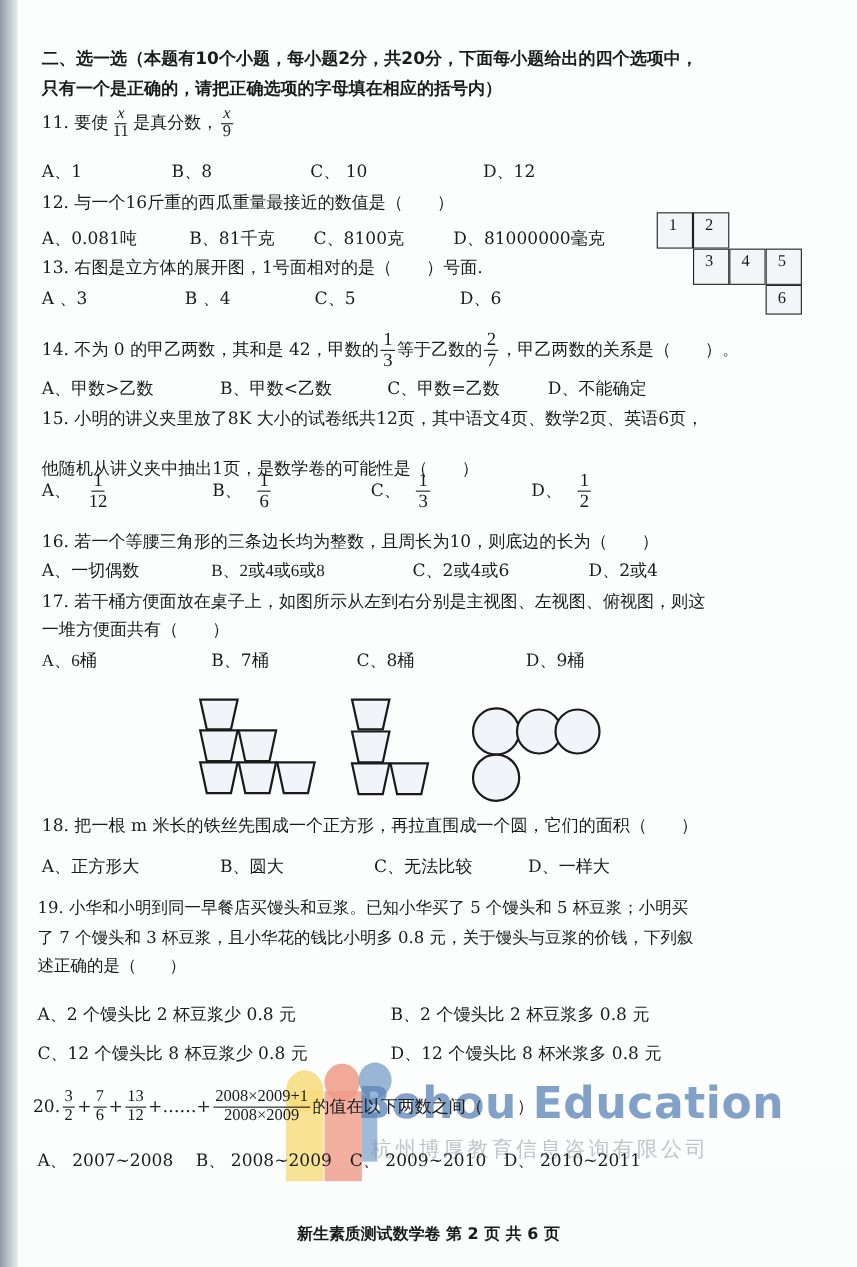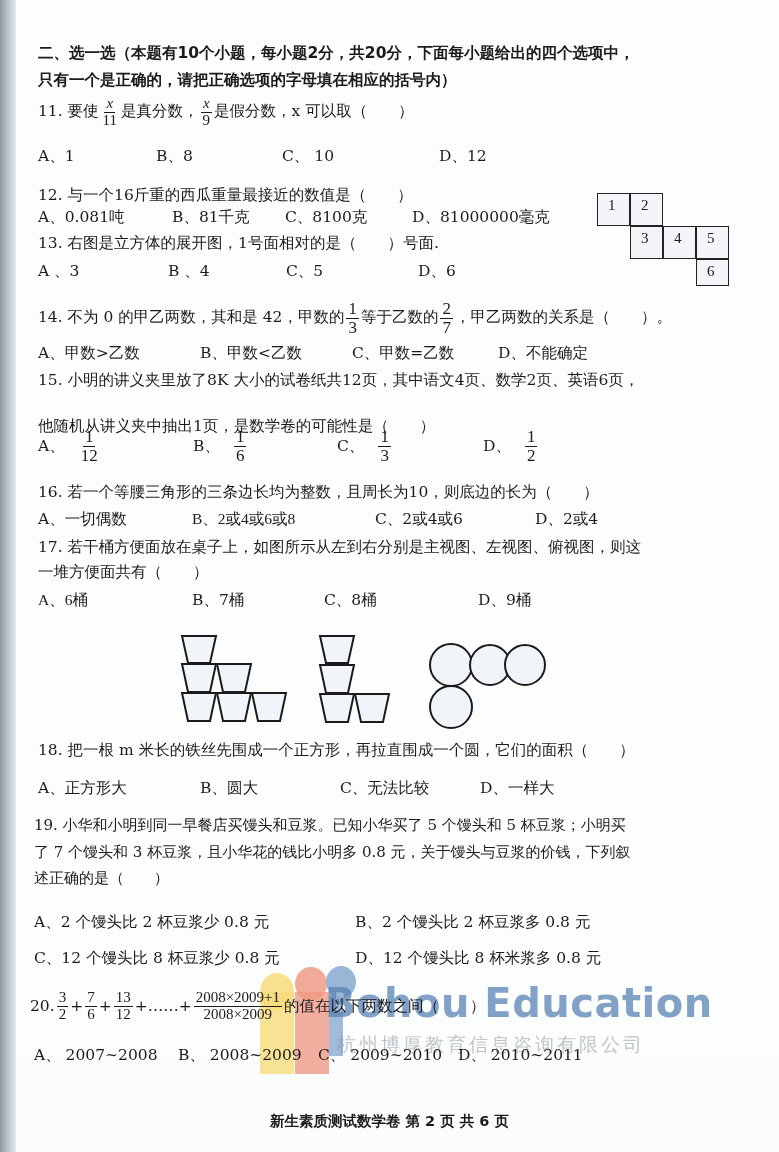--- a/index.html
+++ b/index.html
@@ -61,28 +61,28 @@
   <div class="ln section-title" style="left:38px; top:70px; font-size:15.5px;">只有一个是正确的，请把正确选项的字母填在相应的括号内）</div>
 
   <div class="ln" style="left:38px; top:96px;">
     <span>11.</span>
     <span>要使</span><span class="frac">
         <span class="num it">x</span>
         <span class="den">11</span>
       </span><span>是真分数，</span><span class="frac">
         <span class="num it">x</span>
         <span class="den">9</span>
-      </span><span>是假分数，x 可以取（　　）</span>
+      </span>
   </div>
   <div class="opt" style="left:38px; top:146px;">A、1</div>
   <div class="opt" style="left:156px; top:146px;">B、8</div>
   <div class="opt" style="left:282px; top:146px;">C、 10</div>
   <div class="opt" style="left:439px; top:146px;">D、12</div>
 
-  <div class="ln" style="left:38px; top:174px;margin-top:11px;">12.  与一个16斤重的西瓜重量最接近的数值是（　　）</div>
+  <div class="ln" style="left:38px; top:174px;">12.  与一个16斤重的西瓜重量最接近的数值是（　　）</div>
   <div class="opt" style="left:38px; top:207px;">A、0.081吨</div>
   <div class="opt" style="left:172px; top:207px;">B、81千克</div>
   <div class="opt" style="left:285px; top:207px;">C、8100克</div>
   <div class="opt" style="left:412px; top:207px;">D、81000000毫克</div>
 
   <div class="ln" style="left:38px; top:233px;">13.  右图是立方体的展开图，1号面相对的是（　　）号面.</div>
   <div class="opt" style="left:38px; top:261px;">A 、3</div>
   <div class="opt" style="left:168px; top:261px;">B 、4</div>
   <div class="opt" style="left:286px; top:261px;">C、5</div>
   <div class="opt" style="left:418px; top:261px;">D、6</div>

